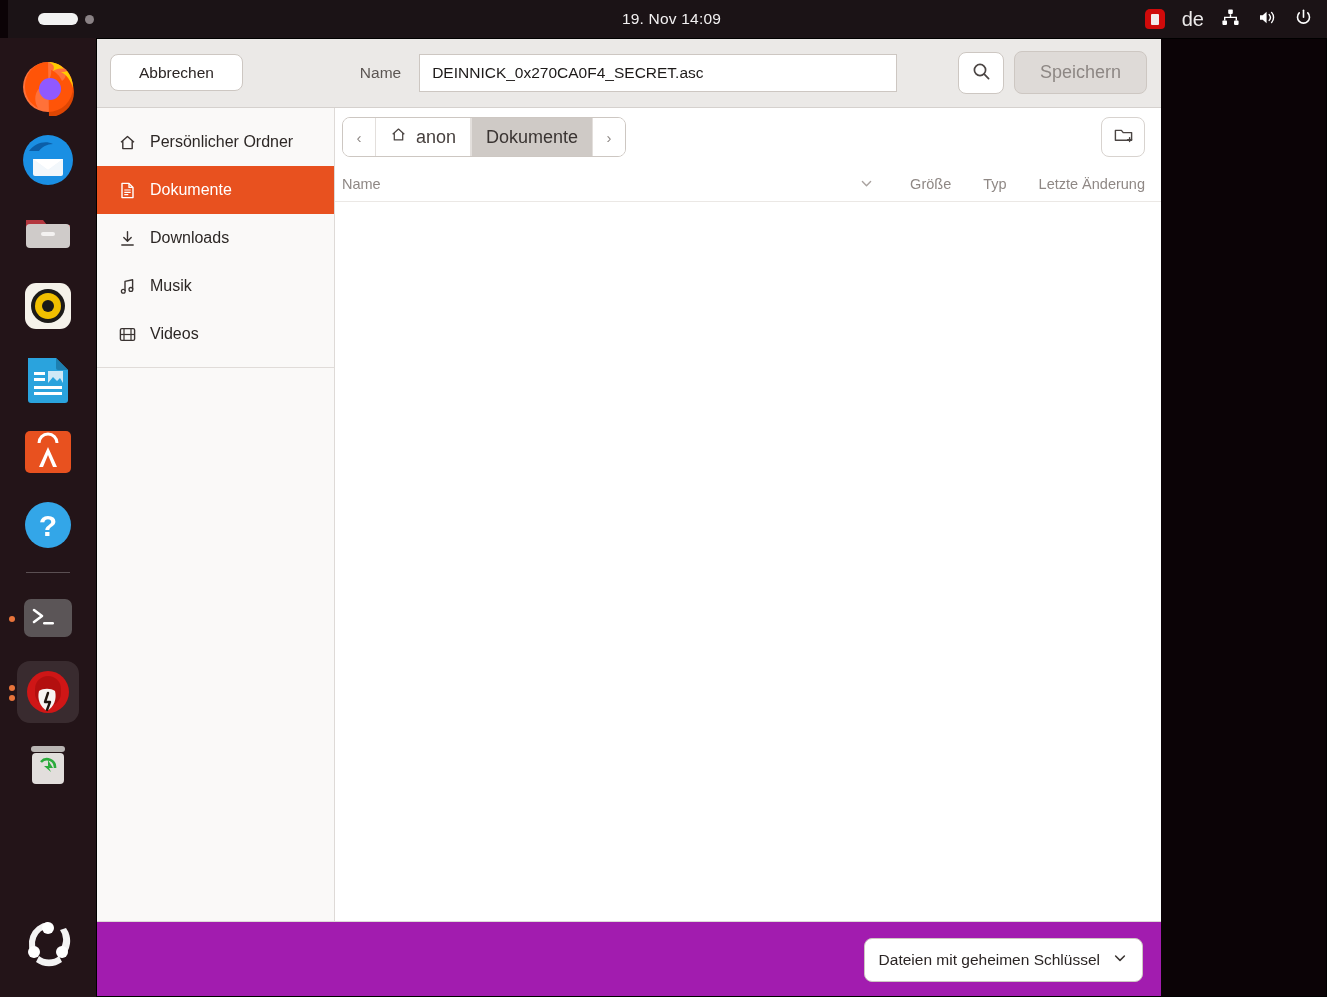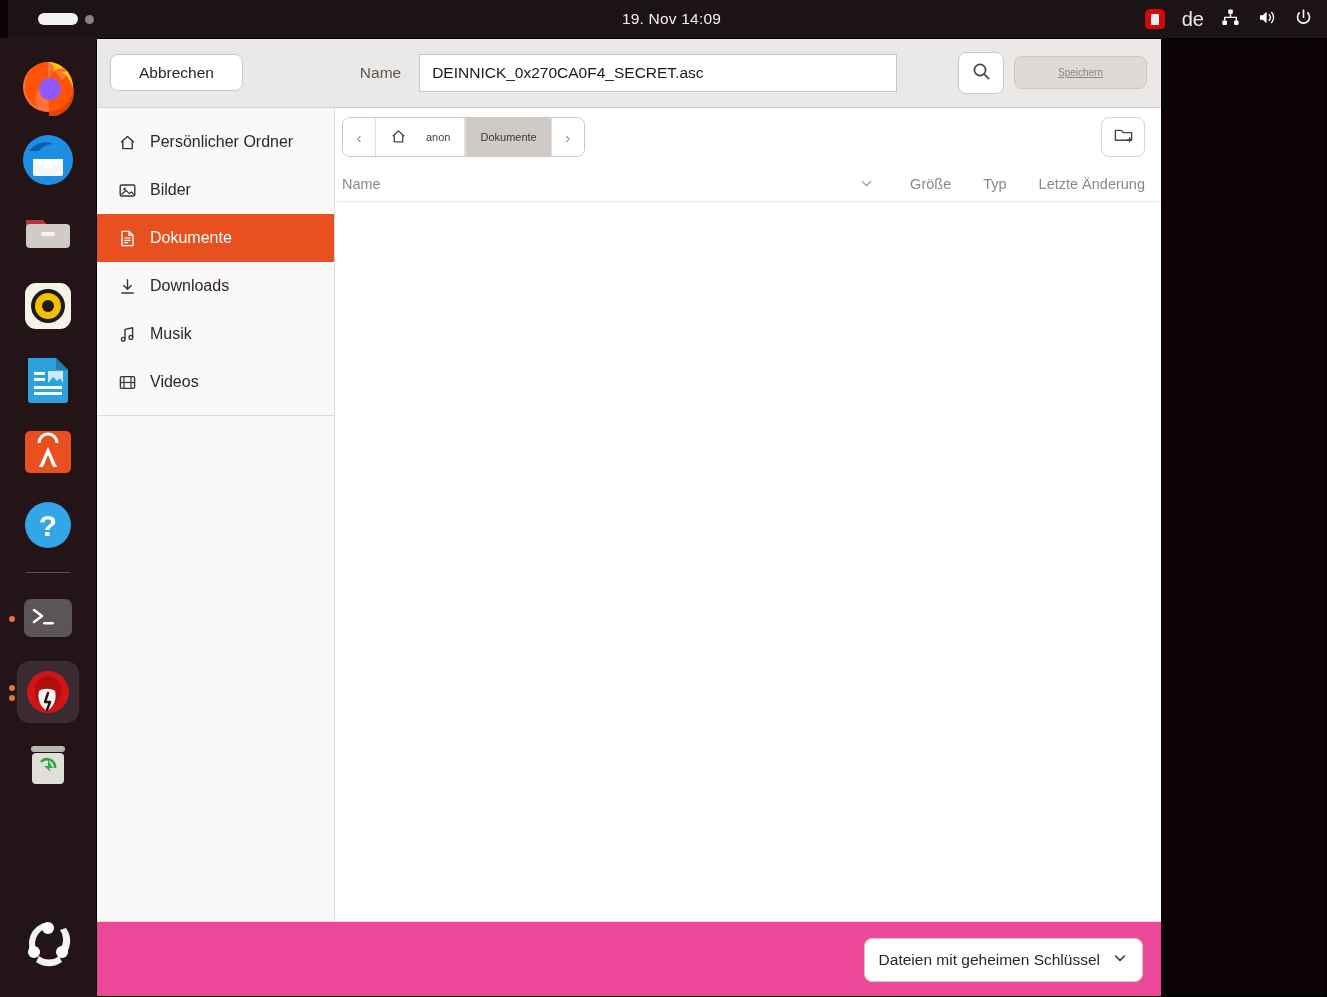--- a/index.html
+++ b/index.html
@@ -143,26 +143,25 @@
     width: 46px; height: 42px;
     background: #ffffff;
     border: 1px solid #cdc7c2;
     border-radius: 8px;
     display: flex; align-items: center; justify-content: center;
   }
   #btn-save {
     background: #dedad7;
     border: 1px solid #cdc7c2;
     border-radius: 8px;
-    font-size: 10px;
+    font-size: 18px;
     color: #8d8784;
     padding: 10px 22px;
     min-width: 133px;
     text-align: center;
-    text-decoration: underline;
   }
 
   
   #body { flex: 1 1 auto; display: flex; min-height: 0; }
 
   
   #sidebar {
     width: 239px; min-width: 239px;
     background: #faf9f8;
     border-right: 1px solid #dedad7;
@@ -203,23 +202,23 @@
     background: #ffffff;
   }
   .pb-arrow {
     width: 32px;
     display: flex; align-items: center; justify-content: center;
     background: #ffffff;
     color: #8d8784;
     font-size: 15px;
   }
   .pb-crumb {
-    display: flex; align-items: center; gap: 19px;
+    display: flex; align-items: center; gap: 9px;
     padding: 0 14px;
-    font-size: 11px;
+    font-size: 18px;
     color: #463f3d;
     border-left: 1px solid #e3dfdc;
     border-right: 1px solid #e3dfdc;
     background: #ffffff;
   }
   .pb-crumb.active { background: #cfcac6; color: #3a3432; }
   #btn-newfolder {
     margin-left: auto;
     width: 44px; height: 40px;
     background: #ffffff;
@@ -238,21 +237,21 @@
   }
   #col-name { flex: 1 1 auto; }
   .col-right { display: flex; align-items: center; gap: 32px; }
   #sort-chevron { color: #a9a29f; margin-right: 4px; display: flex; }
 
   #file-list { flex: 1 1 auto; background: #ffffff; min-height: 0; }
 
   
   #footer {
     height: 76px; min-height: 76px;
-    background: #ec4899;
+    background: #a21caf;
     border-top: 1px solid #dedad7;
     display: flex; align-items: center; justify-content: flex-end;
     padding: 0 18px;
   }
   #filter-combo {
     display: flex; align-items: center; gap: 12px;
     height: 44px;
     background: #ffffff;
     border: 1px solid #cdc7c2;
     border-radius: 8px;
@@ -456,30 +455,20 @@
 
         <div class="side-item">
           <span class="side-icon">
             <svg width="19" height="19" viewBox="0 0 19 19">
               <path d="M3 9.2 L9.5 3.4 L16 9.2 M4.8 8.2 V15.6 H14.2 V8.2" stroke="#3a3432" stroke-width="1.4" fill="none" stroke-linejoin="round"></path>
             </svg>
           </span>
           <span>Persönlicher Ordner</span>
         </div>
 
-        <div class="side-item">
-          <span class="side-icon">
-            <svg width="19" height="19" viewBox="0 0 19 19">
-              <rect x="2.2" y="4" width="14.6" height="11" rx="1.6" stroke="#3a3432" stroke-width="1.4" fill="none"></rect>
-              <circle cx="6.6" cy="8" r="1.3" fill="#3a3432"></circle>
-              <path d="M3.4 13.6 L8 9.4 L11.4 12.6 L13.4 10.9 L16 13.6" stroke="#3a3432" stroke-width="1.3" fill="none" stroke-linejoin="round"></path>
-            </svg>
-          </span>
-          <span>Bilder</span>
-        </div>
 
         <div class="side-item selected">
           <span class="side-icon">
             <svg width="19" height="19" viewBox="0 0 19 19">
               <path d="M4 2.4 h7 l4 4 v10.2 H4z" stroke="#ffffff" stroke-width="1.4" fill="none" stroke-linejoin="round"></path>
               <path d="M11 2.4 v4 h4" stroke="#ffffff" stroke-width="1.3" fill="none"></path>
               <path d="M6.3 9 h6.4 M6.3 11.4 h6.4 M6.3 13.7 h4" stroke="#ffffff" stroke-width="1.2"></path>
             </svg>
           </span>
           <span>Dokumente</span>

